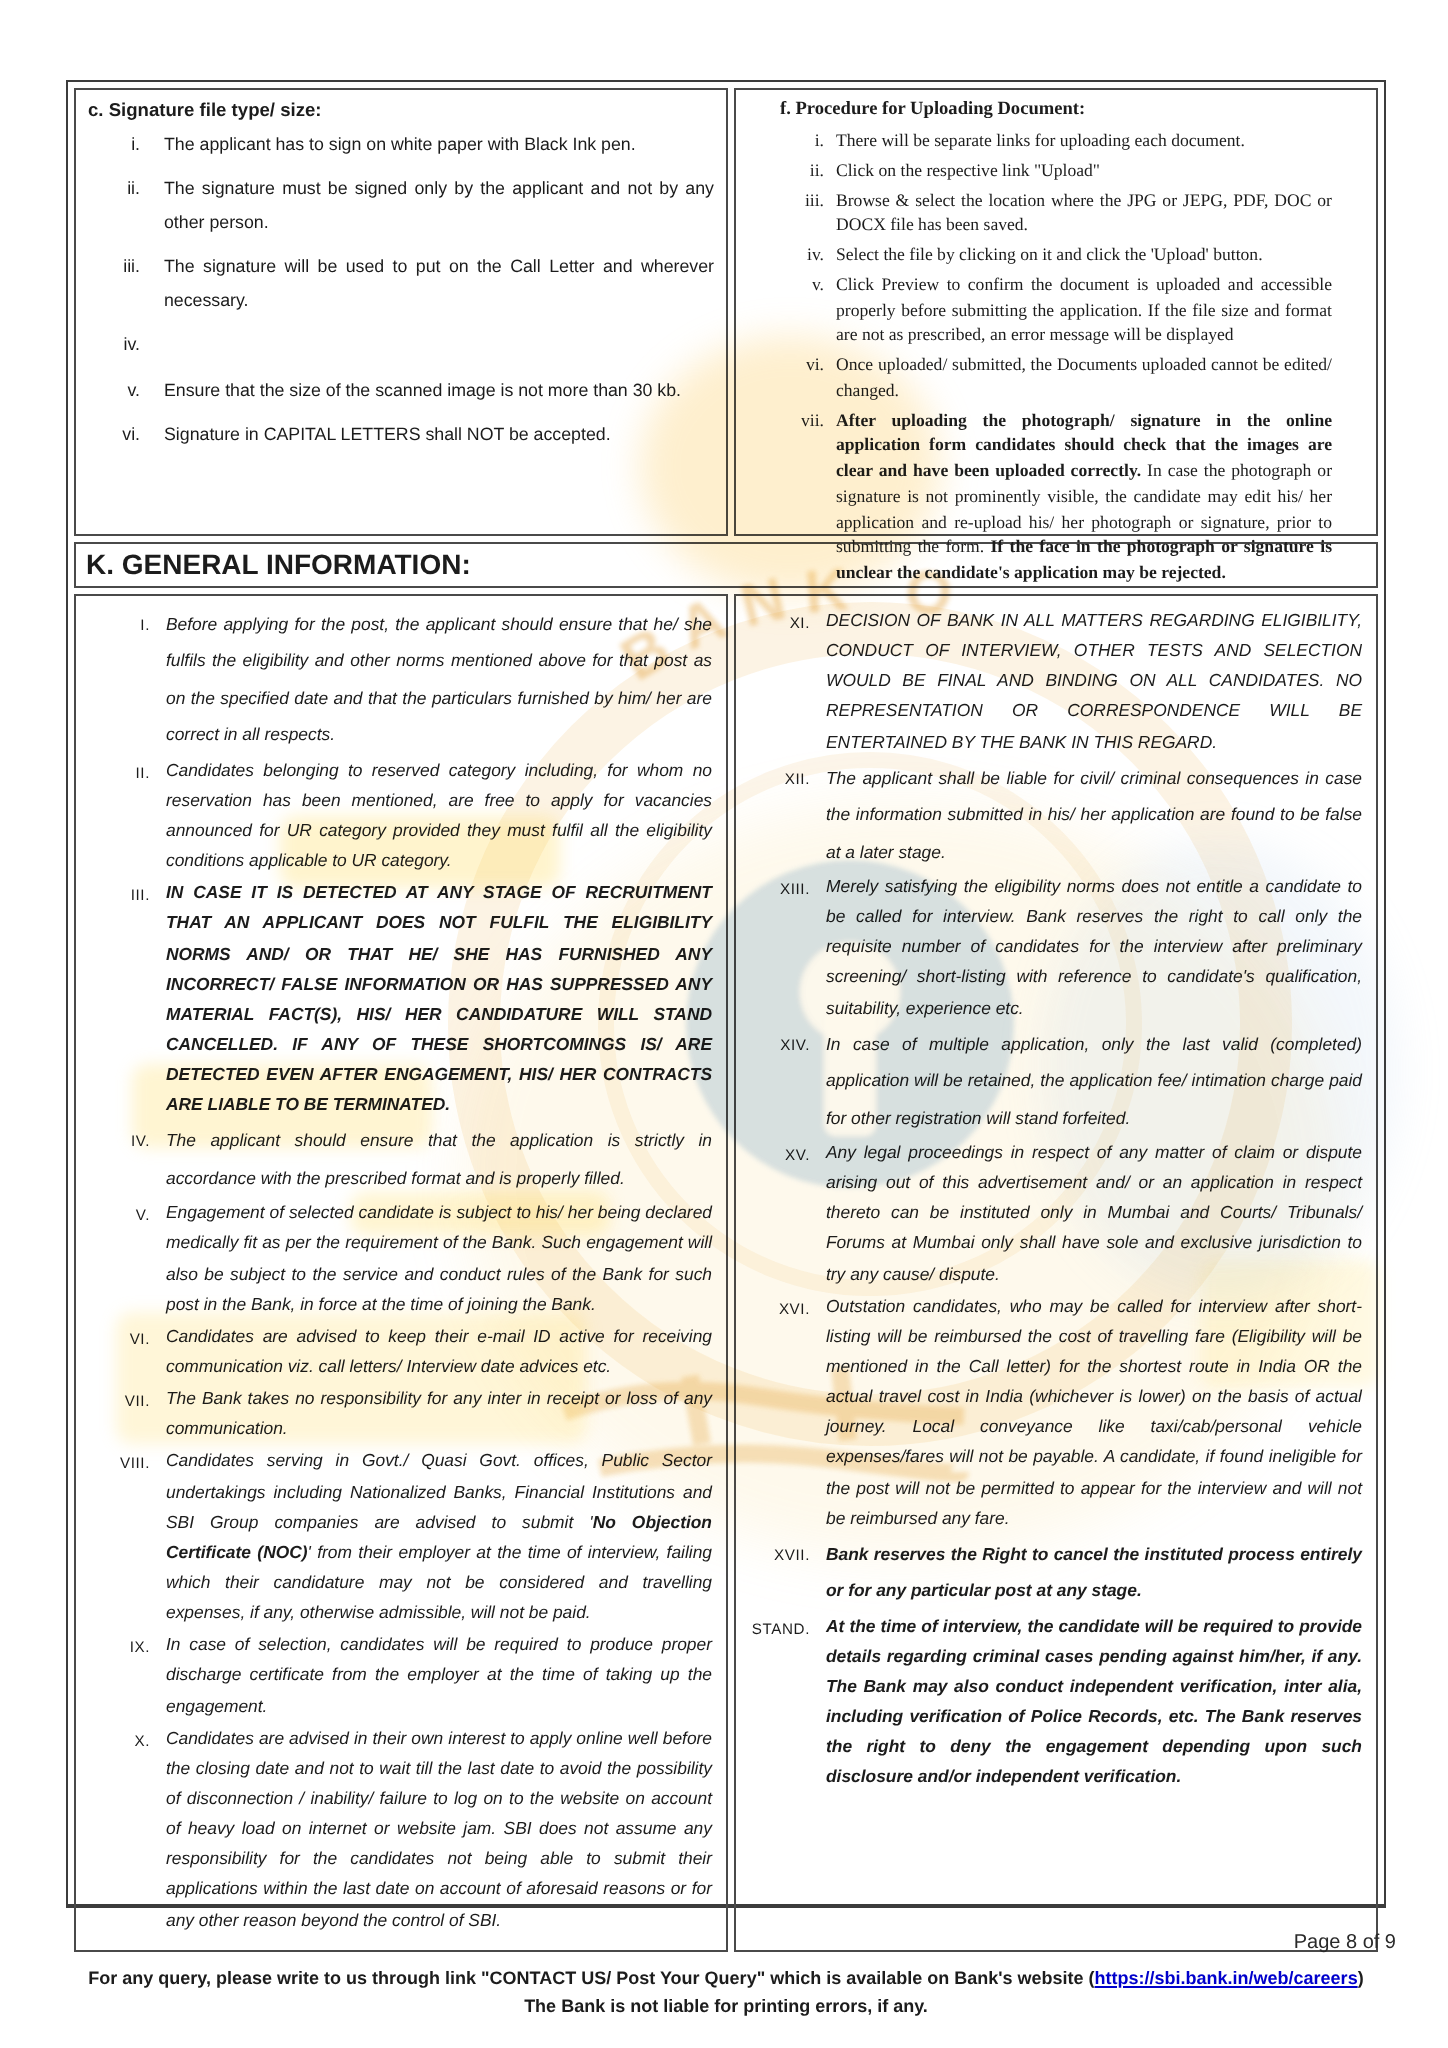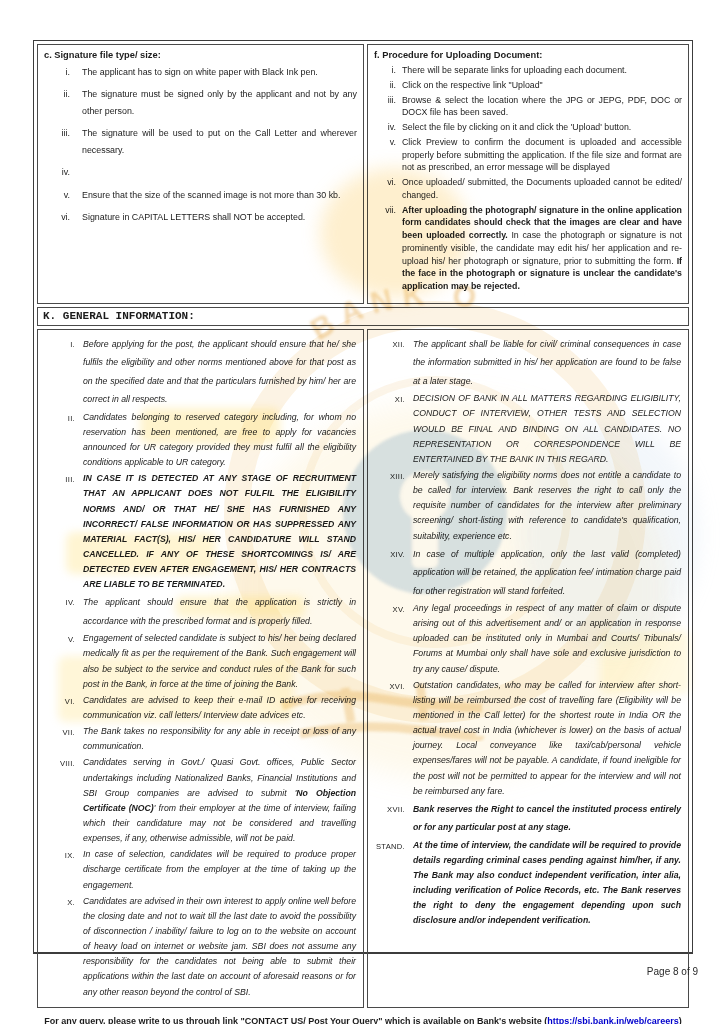--- a/index.html
+++ b/index.html
@@ -5,42 +5,42 @@
   html,body{margin:0;padding:0;background:#ffffff;width:724px;height:1024px;overflow:hidden;}
   body{font-family:"Liberation Sans","DejaVu Sans",sans-serif;color:#1c1c1c;position:relative;}
   .b{font-weight:bold;}
 
   .page-frame{
     position:absolute;left:33px;top:40px;width:660px;height:914px;
     border:1.6px solid #3c3c3c;border-bottom-width:2.4px;background:#fff;
     padding:3px;box-sizing:border-box;
   }
   
-  .top-row{display:flex;gap:3px;height:260px;}
+  .top-row{display:flex;gap:3px;height:224px;}
   .cell{border:1px solid #4a4a4a;box-sizing:border-box;background:transparent;}
   .c-box{width:327px;padding:4px 6px;}
-  .f-box{flex:1;padding:4px 6px;}
+  .f-box{flex:1;padding:4px 22px;font-family:Liberation Serif, serif;}
   .sec-head{font-weight:bold;font-size:9.3px;margin:1px 0 4px 0;}
 
   
   .li-row{display:flex;align-items:flex-start;}
   .li-num{flex:none;text-align:right;}
   .li-text{flex:1;text-align:justify;}
 
   .c-box .li-row{margin:0 0 6px 0;}
   .c-box .li-num{width:26px;margin-right:12px;font-size:8.9px;line-height:1.85;}
   .c-box .li-text{font-size:8.9px;line-height:1.85;}
 
   .f-box .li-row{margin:0 0 2px 0;}
   .f-box .li-num{width:22px;margin-right:6px;font-size:8.8px;line-height:1.45;}
   .f-box .li-text{font-size:8.8px;line-height:1.45;}
 
   
   .k-head{border:1px solid #4a4a4a;margin-top:3px;padding:2px 5px 3px 5px;
-    font-weight:bold;font-size:11px;font-family:Liberation Mono, monospace;}
+    font-weight:bold;font-size:14px;}
 
   
   .k-row{display:flex;gap:3px;margin-top:3px;min-height:586px;}
   .k-left{width:327px;padding:5px 7px 6px 4px;}
   .k-right{flex:1;padding:5px 7px 6px 4px;}
   .k-row .li-num{width:33px;margin-right:8px;font-size:7.6px;letter-spacing:.3px;line-height:2.05;padding-top:1px;}
   .k-row .li-text{font-size:8.7px;line-height:1.74;font-style:italic;}
   .k-row .li-row{margin:0 0 1px 0;}
   .k-row .li-row.loose .li-text{line-height:2.12;}
   .k-row .li-row.loose .li-num{line-height:2.5;}
@@ -147,55 +147,55 @@
         <div class="li-row">
           <span class="li-num">V.</span>
           <span class="li-text"><span>Engagement of selected candidate is subject to his/ her being declared medically fit as per the requirement of the Bank. Such engagement will also be subject to the service and conduct rules of the Bank for such post in the Bank, in force at the time of joining the Bank.</span></span>
         </div>
         <div class="li-row">
           <span class="li-num">VI.</span>
           <span class="li-text"><span>Candidates are advised to keep their e-mail ID active for receiving communication viz. call letters/ Interview date advices etc.</span></span>
         </div>
         <div class="li-row">
           <span class="li-num">VII.</span>
-          <span class="li-text"><span>The Bank takes no responsibility for any able in receipt or loss of any communication.</span></span>
+          <span class="li-text"><span>The Bank takes no responsibility for any inter in receipt or loss of any communication.</span></span>
         </div>
         <div class="li-row">
           <span class="li-num">VIII.</span>
           <span class="li-text"><span>Candidates serving in Govt./ Quasi Govt. offices, Public Sector undertakings including Nationalized Banks, Financial Institutions and SBI Group companies are advised to submit '</span><span class="b">No Objection Certificate (NOC)</span><span>' from their employer at the time of interview, failing which their candidature may not be considered and travelling expenses, if any, otherwise admissible, will not be paid.</span></span>
         </div>
         <div class="li-row">
           <span class="li-num">IX.</span>
           <span class="li-text"><span>In case of selection, candidates will be required to produce proper discharge certificate from the employer at the time of taking up the engagement.</span></span>
         </div>
         <div class="li-row">
           <span class="li-num">X.</span>
           <span class="li-text"><span>Candidates are advised in their own interest to apply online well before the closing date and not to wait till the last date to avoid the possibility of disconnection / inability/ failure to log on to the website on account of heavy load on internet or website jam. SBI does not assume any responsibility for the candidates not being able to submit their applications within the last date on account of aforesaid reasons or for any other reason beyond the control of SBI.</span></span>
         </div>
       </div>
     <div class="cell k-right">
+        <div class="li-row">
+          <span class="li-num">XI.</span>
+          <span class="li-text"><span>DECISION OF BANK IN ALL MATTERS REGARDING ELIGIBILITY, CONDUCT OF INTERVIEW, OTHER TESTS AND SELECTION WOULD BE FINAL AND BINDING ON ALL CANDIDATES. NO REPRESENTATION OR CORRESPONDENCE WILL BE ENTERTAINED BY THE BANK IN THIS REGARD.</span></span>
+        </div>
         <div class="li-row loose">
           <span class="li-num">XII.</span>
           <span class="li-text"><span>The applicant shall be liable for civil/ criminal consequences in case the information submitted in his/ her application are found to be false at a later stage.</span></span>
         </div>
         <div class="li-row">
-          <span class="li-num">XI.</span>
-          <span class="li-text"><span>DECISION OF BANK IN ALL MATTERS REGARDING ELIGIBILITY, CONDUCT OF INTERVIEW, OTHER TESTS AND SELECTION WOULD BE FINAL AND BINDING ON ALL CANDIDATES. NO REPRESENTATION OR CORRESPONDENCE WILL BE ENTERTAINED BY THE BANK IN THIS REGARD.</span></span>
-        </div>
-        <div class="li-row">
           <span class="li-num">XIII.</span>
           <span class="li-text"><span>Merely satisfying the eligibility norms does not entitle a candidate to be called for interview. Bank reserves the right to call only the requisite number of candidates for the interview after preliminary screening/ short-listing with reference to candidate's qualification, suitability, experience etc.</span></span>
         </div>
         <div class="li-row loose">
           <span class="li-num">XIV.</span>
           <span class="li-text"><span>In case of multiple application, only the last valid (completed) application will be retained, the application fee/ intimation charge paid for other registration will stand forfeited.</span></span>
         </div>
         <div class="li-row">
           <span class="li-num">XV.</span>
-          <span class="li-text"><span>Any legal proceedings in respect of any matter of claim or dispute arising out of this advertisement and/ or an application in response uploaded can be instituted only in Mumbai and Courts/ Tribunals/ Forums at Mumbai only shall have sole and exclusive jurisdiction to try any cause/ dispute.</span></span>
+          <span class="li-text"><span>Any legal proceedings in respect of any matter of claim or dispute arising out of this advertisement and/ or an application in respect thereto can be instituted only in Mumbai and Courts/ Tribunals/ Forums at Mumbai only shall have sole and exclusive jurisdiction to try any cause/ dispute.</span></span>
         </div>
         <div class="li-row">
           <span class="li-num">XVI.</span>
           <span class="li-text"><span>Outstation candidates, who may be called for interview after short-listing will be reimbursed the cost of travelling fare (Eligibility will be mentioned in the Call letter) for the shortest route in India OR the actual travel cost in India (whichever is lower) on the basis of actual journey. Local conveyance like taxi/cab/personal vehicle expenses/fares will not be payable. A candidate, if found ineligible for the post will not be permitted to appear for the interview and will not be reimbursed any fare.</span></span>
         </div>
         <div class="li-row loose">
           <span class="li-num">XVII.</span>
           <span class="li-text b"><span>Bank reserves the Right to cancel the instituted process entirely or for any particular post at any stage.</span></span>
         </div>
         <div class="li-row">

